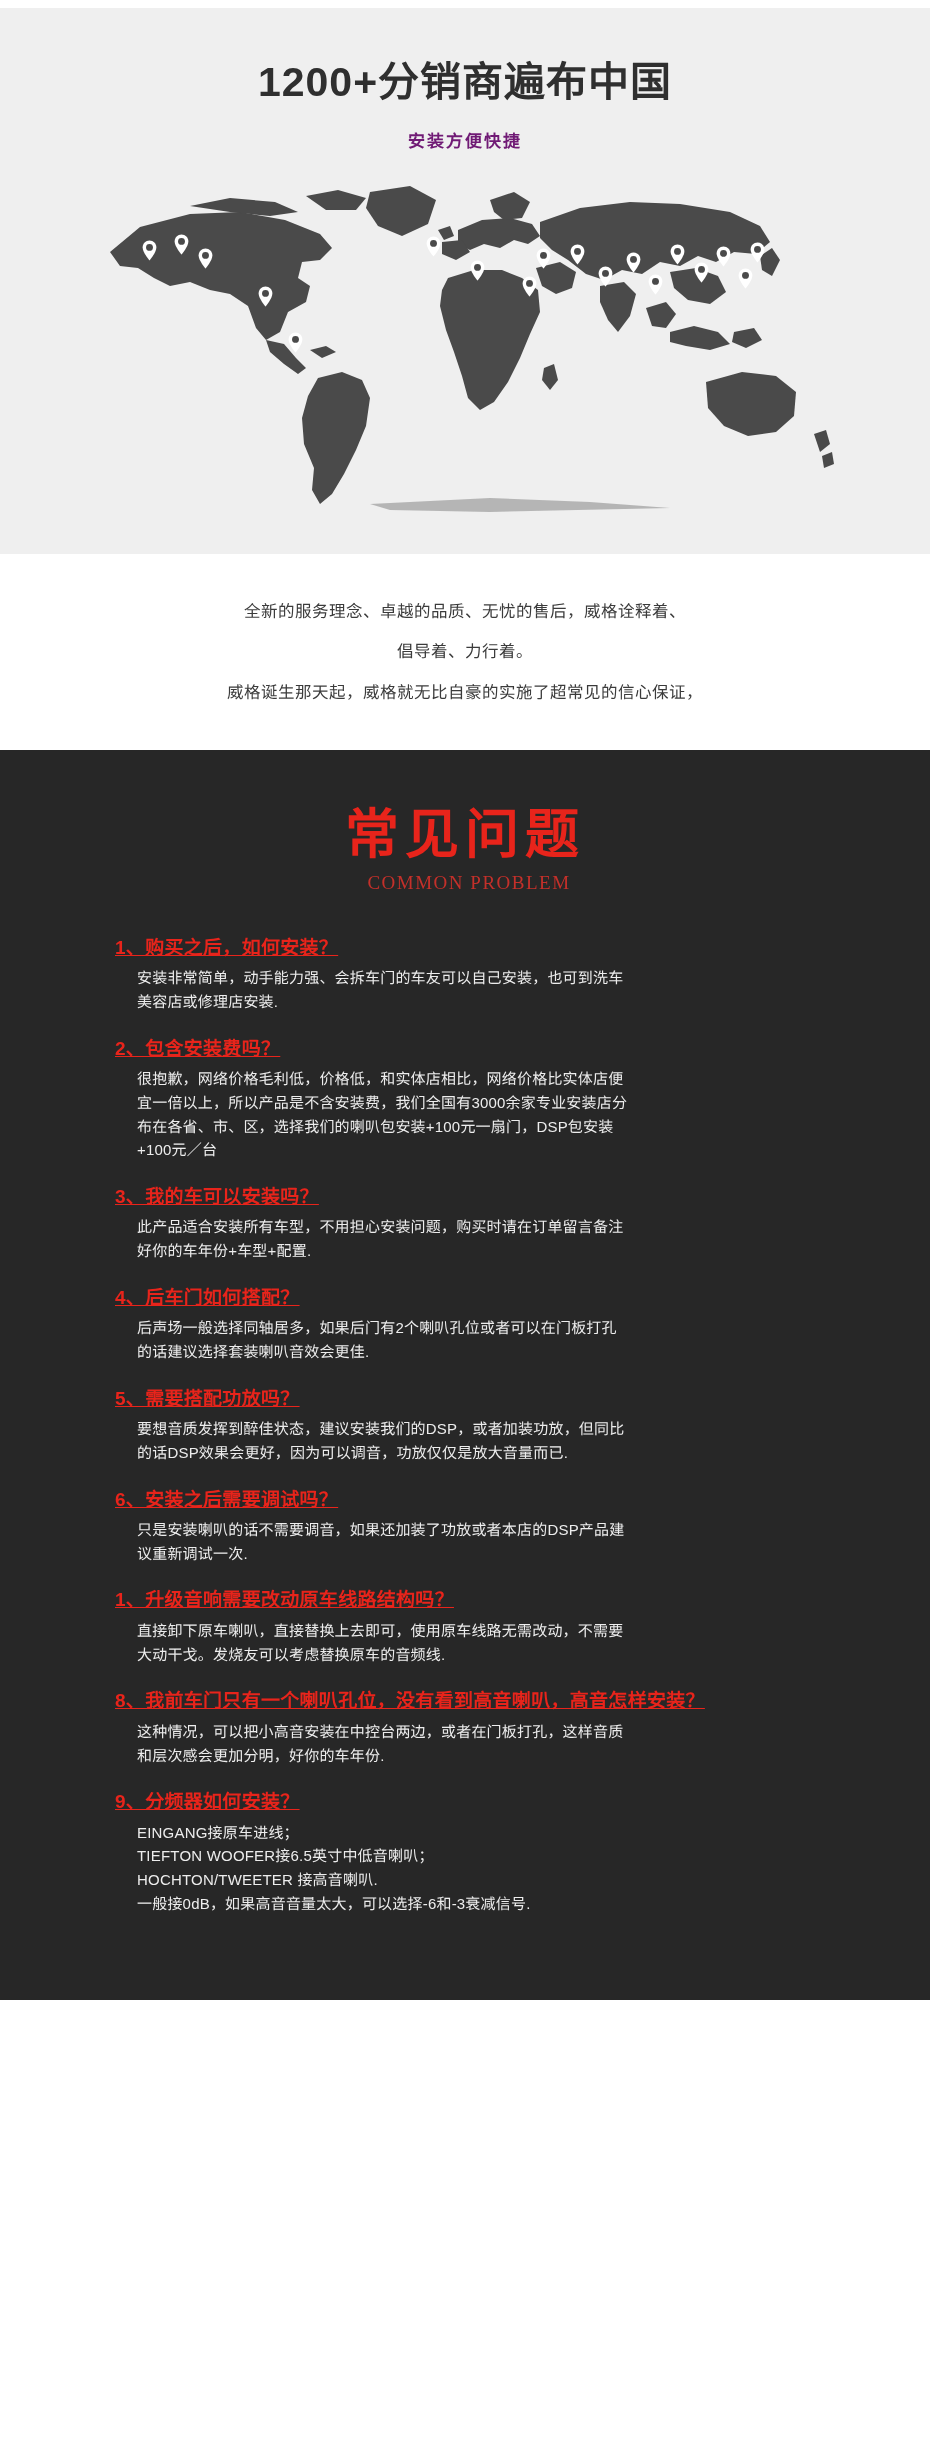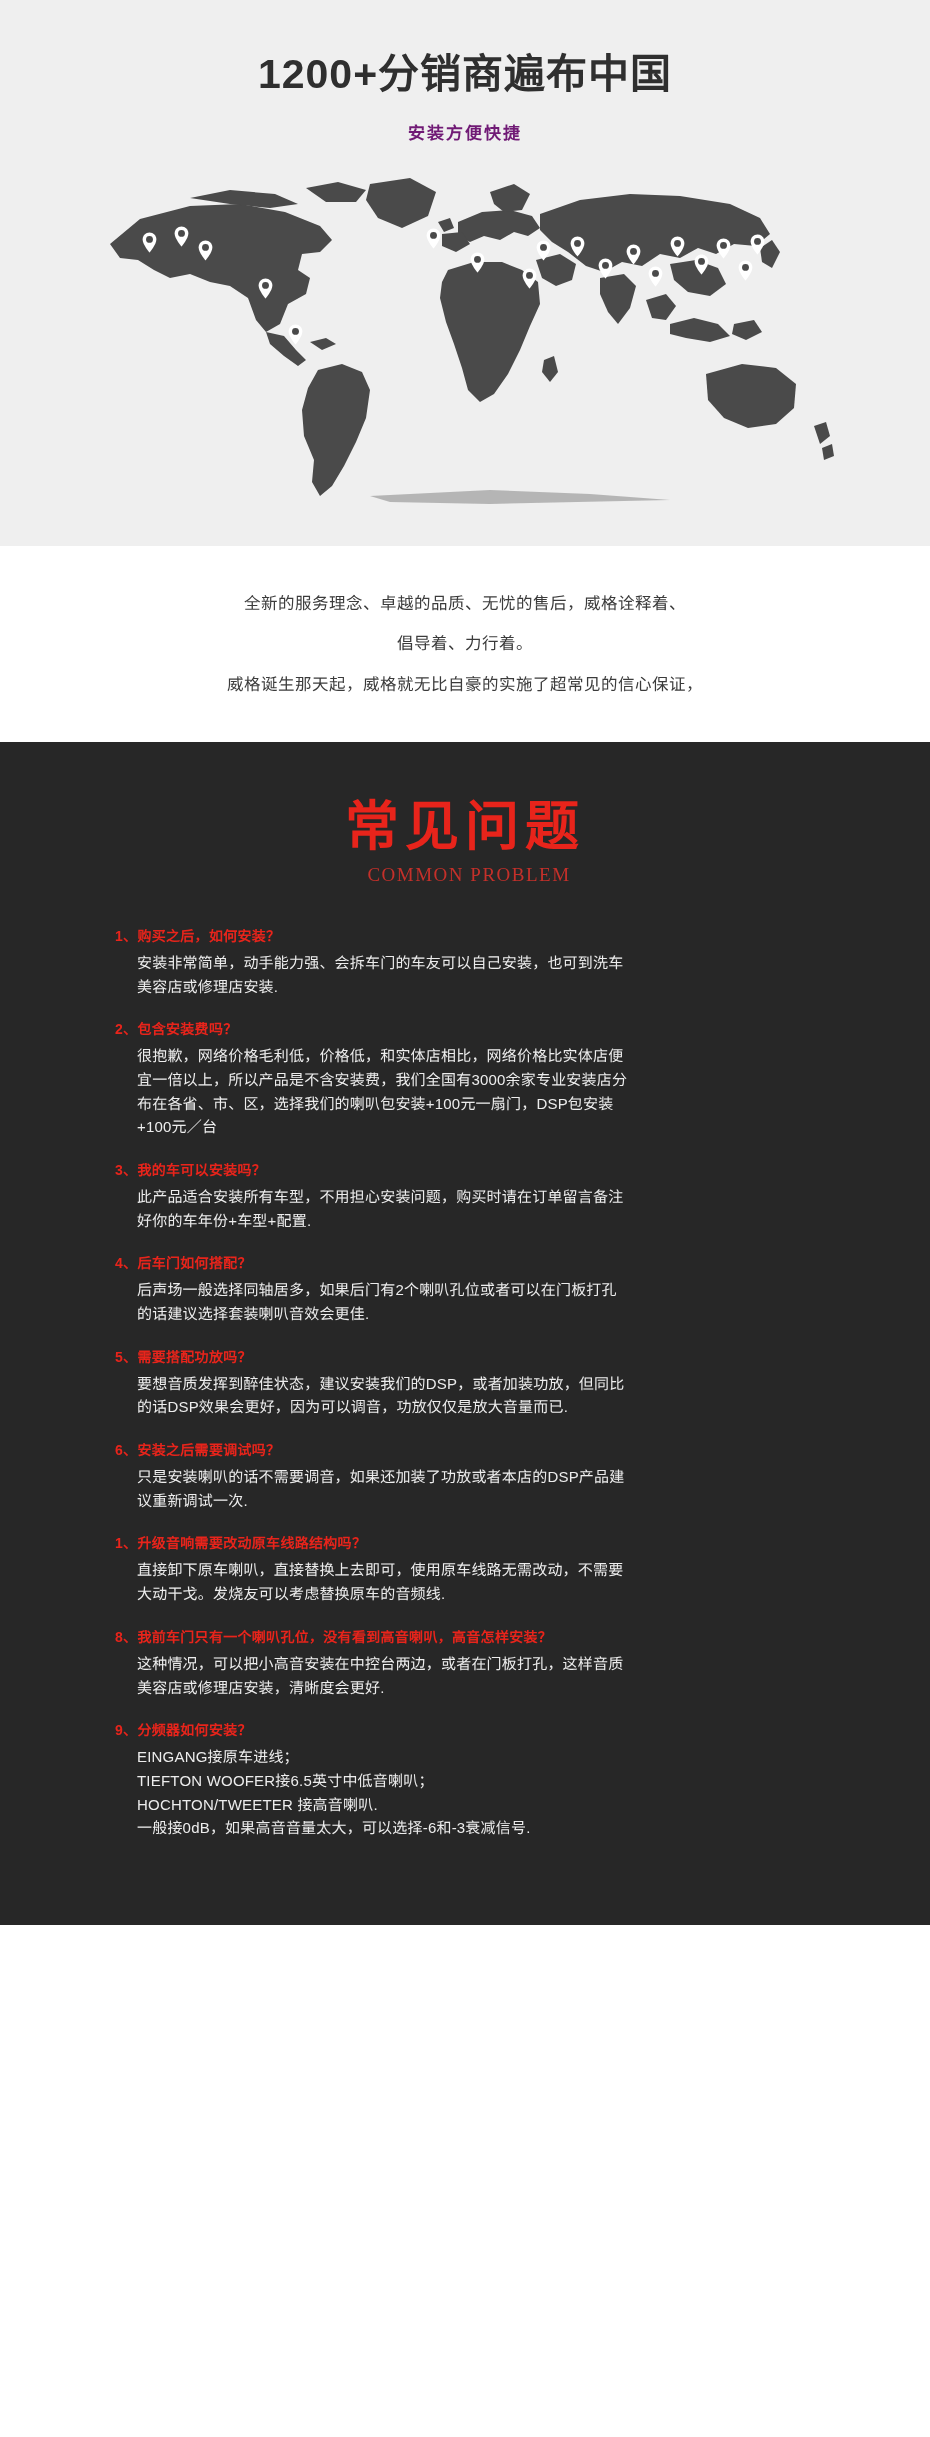--- a/index.html
+++ b/index.html
@@ -7,21 +7,21 @@
     padding: 0;
     background: #ffffff;
   }
   body {
     width: 930px;
     font-family: "Liberation Sans", "DejaVu Sans", sans-serif;
     color: #333;
   }
   .page {
     width: 930px;
-    margin: 0 auto;
+    margin: 8px auto;
     position: relative;
     overflow: hidden;
   }
 
   
   .map-section {
     background: #efefef;
     padding: 52px 0 42px 0;
     text-align: center;
   }
@@ -101,25 +101,26 @@
     width: 800px;
     margin: 0 auto;
     padding-left: 50px;
     box-sizing: border-box;
   }
   .faq-item {
     margin-bottom: 21px;
   }
   .faq-q {
     color: #e8241b;
-    font-size: 14px;
+    font-size: 19px;
     font-weight: bold;
     margin: 0 0 4px 0;
     line-height: 1.5;
     letter-spacing: 0.3px;
+    text-decoration: underline;
   }
   .faq-a {
     color: #ededed;
     font-size: 15px;
     line-height: 1.58;
     margin: 0 0 0 22px;
     letter-spacing: 0.2px;
     white-space: pre-line;
   }
 </style>
@@ -336,21 +337,21 @@
 议重新调试一次.</p>
       </div>
       <div class="faq-item">
         <p class="faq-q">1、升级音响需要改动原车线路结构吗？</p>
         <p class="faq-a">直接卸下原车喇叭，直接替换上去即可，使用原车线路无需改动，不需要
 大动干戈。发烧友可以考虑替换原车的音频线.</p>
       </div>
       <div class="faq-item">
         <p class="faq-q">8、我前车门只有一个喇叭孔位，没有看到高音喇叭，高音怎样安装？</p>
         <p class="faq-a">这种情况，可以把小高音安装在中控台两边，或者在门板打孔，这样音质
-美容店或修理店安装，清晰度会更好.</p>
+和层次感会更加分明，好你的车年份.</p>
       </div>
       <div class="faq-item">
         <p class="faq-q">9、分频器如何安装？</p>
         <p class="faq-a">EINGANG接原车进线；
 TIEFTON WOOFER接6.5英寸中低音喇叭；
 HOCHTON/TWEETER 接高音喇叭.
 一般接0dB，如果高音音量太大，可以选择-6和-3衰减信号.</p>
       </div>
     </div>
   </section>

